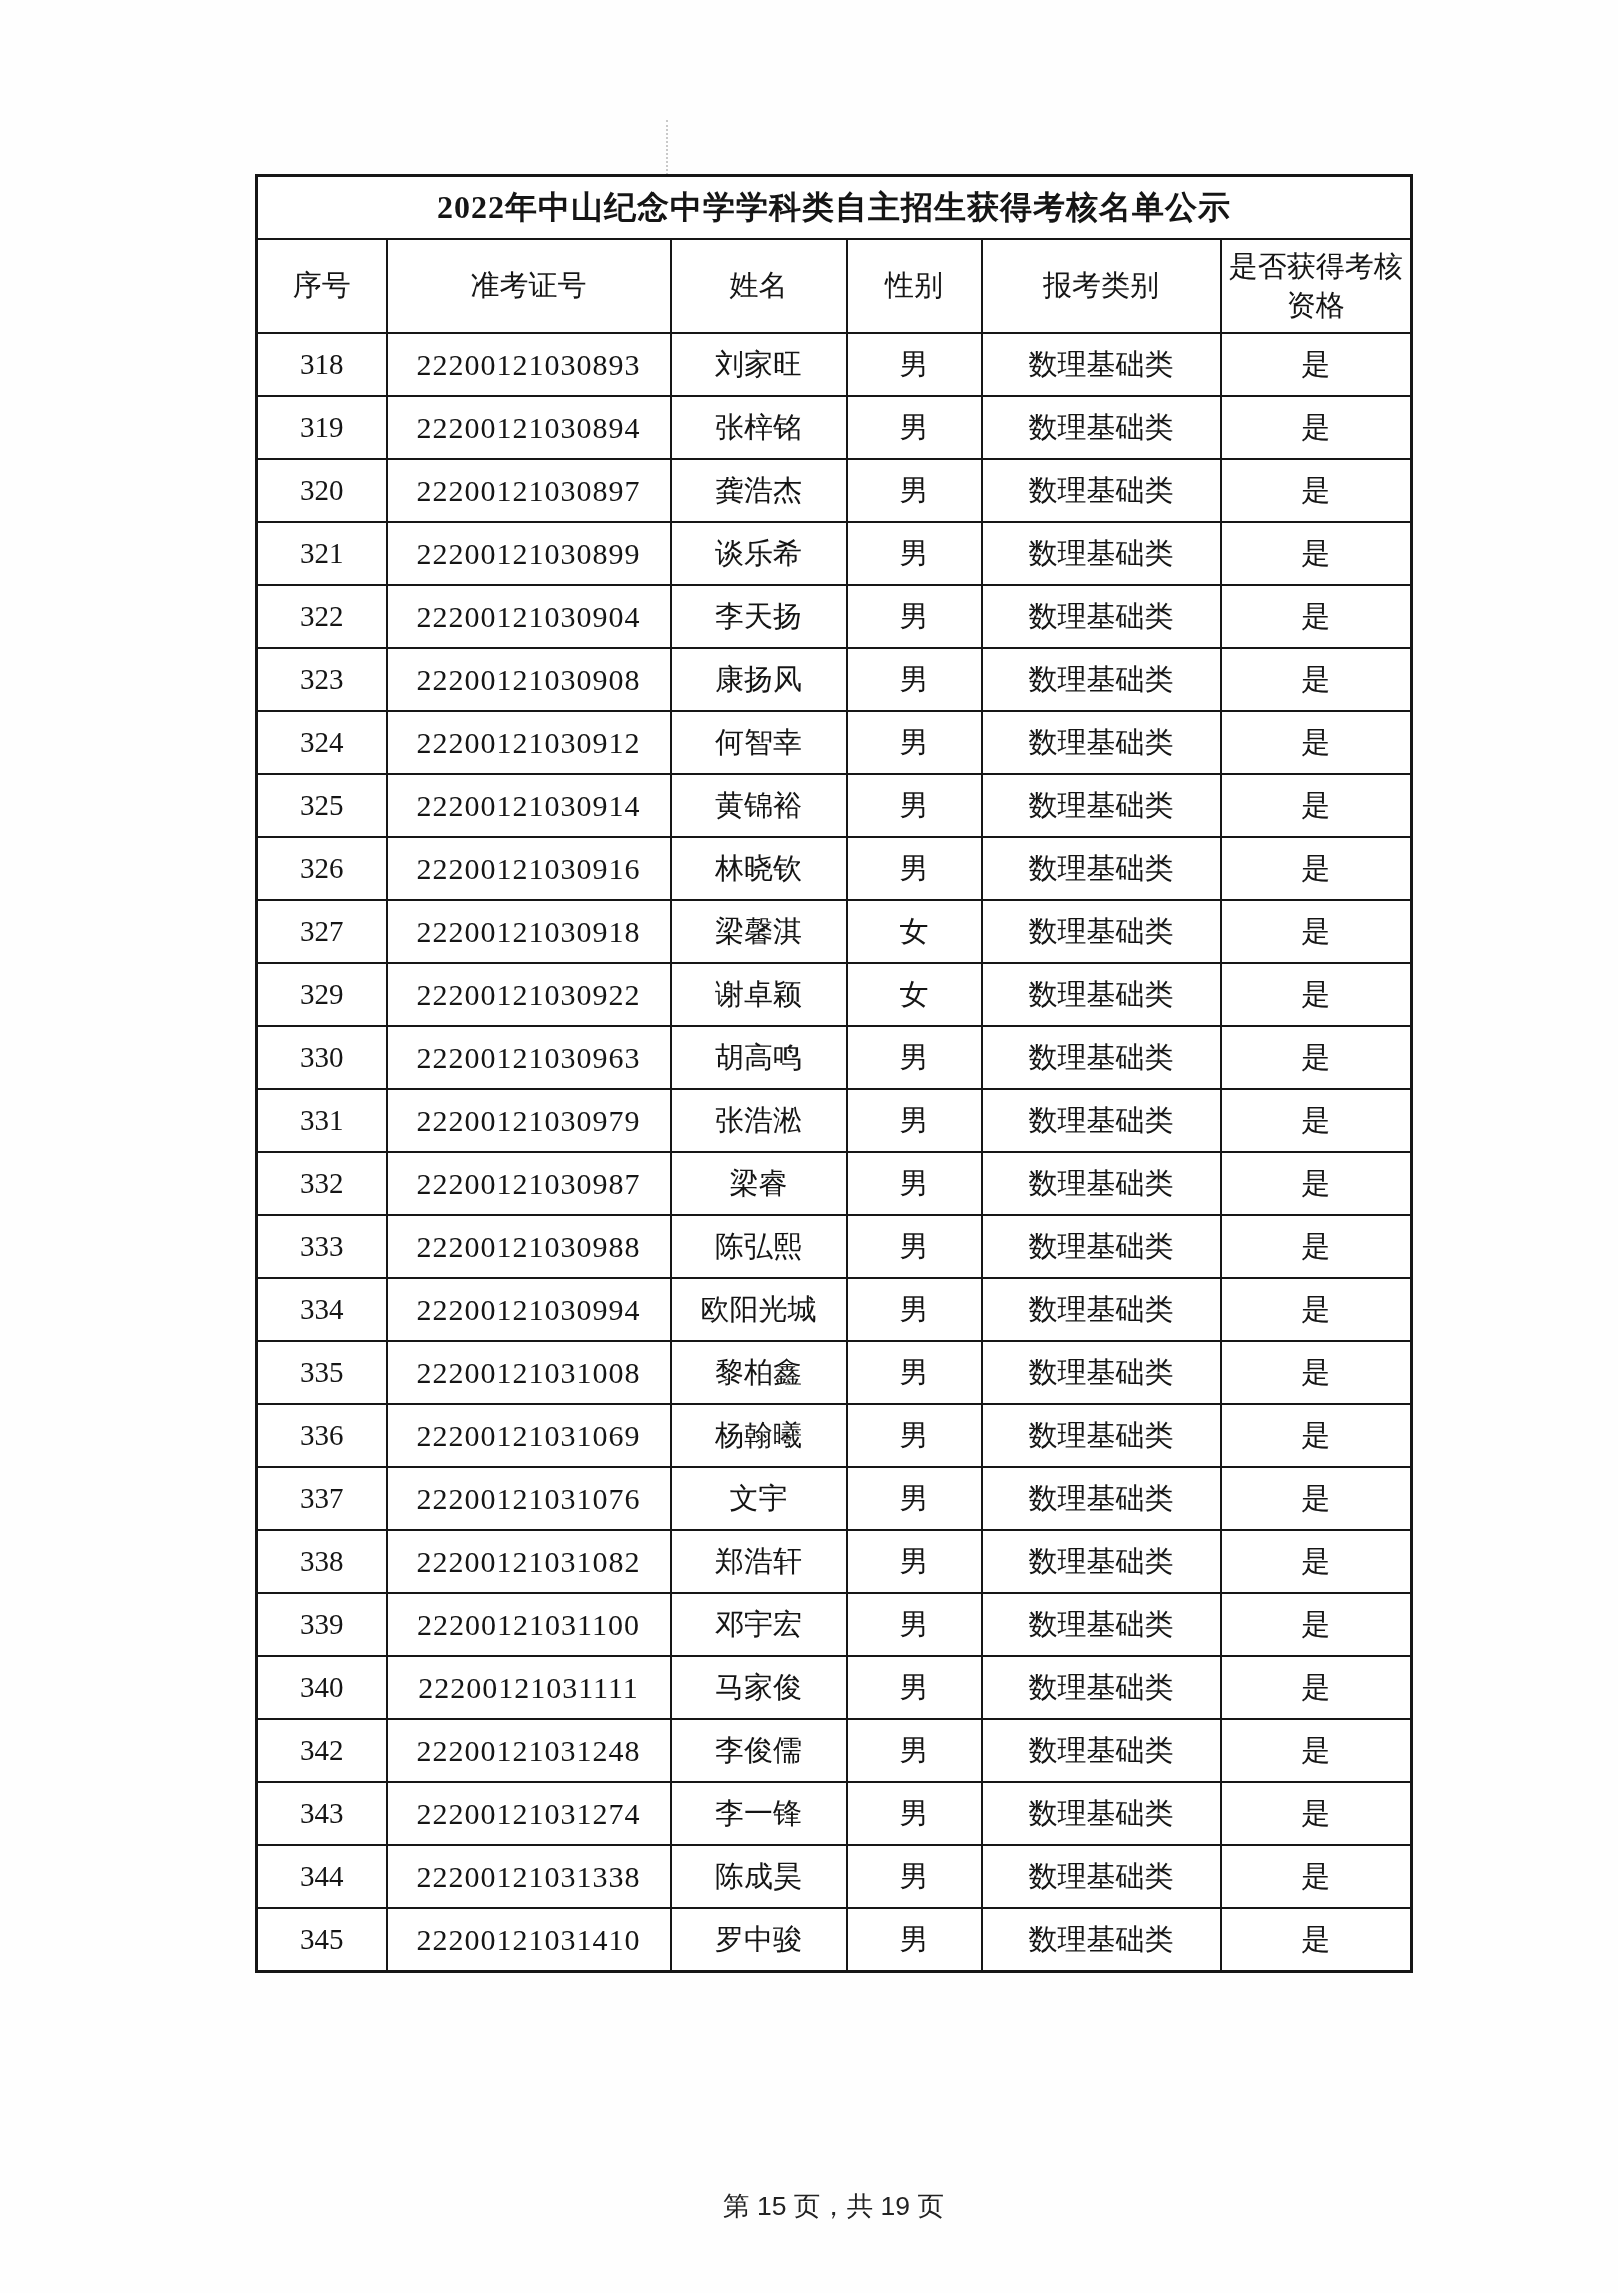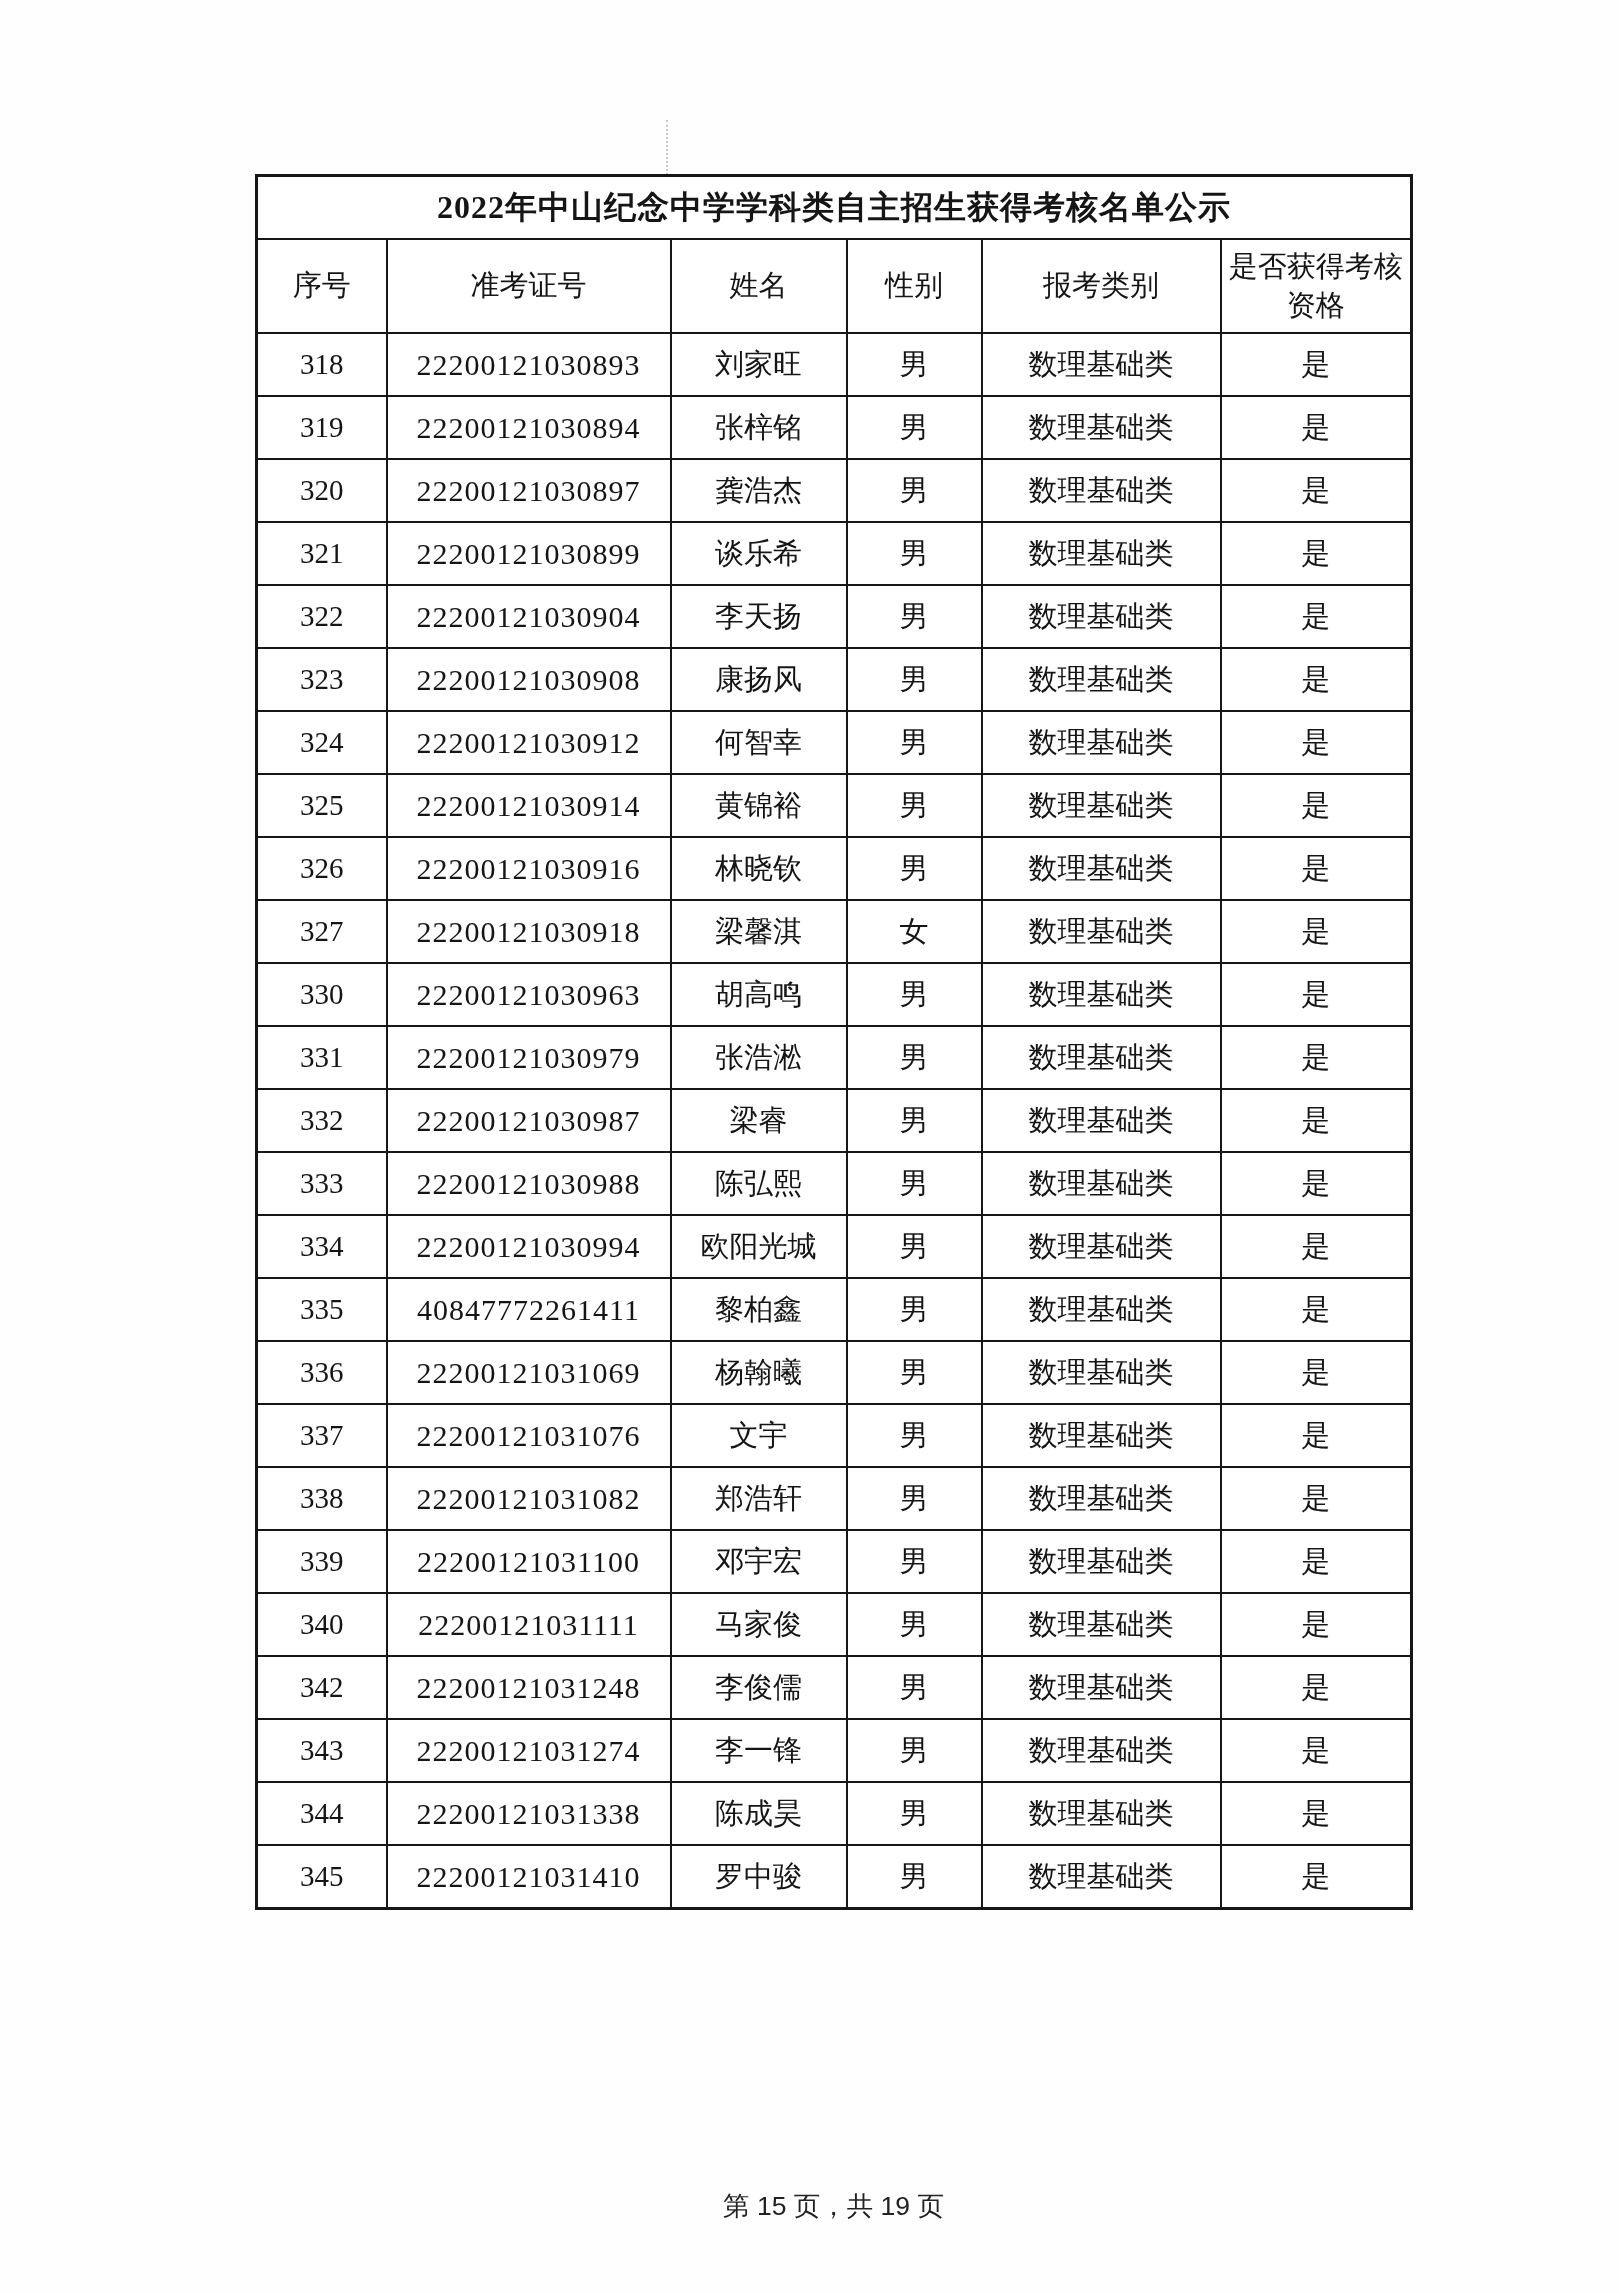--- a/index.html
+++ b/index.html
@@ -176,20 +176,28 @@
         </tr>
         <tr>
           <td class="c-no">327</td>
           <td class="c-ticket">22200121030918</td>
           <td class="c-name">梁馨淇</td>
           <td class="c-gender">女</td>
           <td class="c-category">数理基础类</td>
           <td class="c-qualified">是</td>
         </tr>
         <tr>
+          <td class="c-no">329</td>
+          <td class="c-ticket">22200121030922</td>
+          <td class="c-name">谢卓颖</td>
+          <td class="c-gender">女</td>
+          <td class="c-category">数理基础类</td>
+          <td class="c-qualified">是</td>
+        </tr>
+        <tr>
           <td class="c-no">330</td>
           <td class="c-ticket">22200121030963</td>
           <td class="c-name">胡高鸣</td>
           <td class="c-gender">男</td>
           <td class="c-category">数理基础类</td>
           <td class="c-qualified">是</td>
         </tr>
         <tr>
           <td class="c-no">331</td>
           <td class="c-ticket">22200121030979</td>
@@ -217,21 +225,21 @@
         <tr>
           <td class="c-no">334</td>
           <td class="c-ticket">22200121030994</td>
           <td class="c-name">欧阳光城</td>
           <td class="c-gender">男</td>
           <td class="c-category">数理基础类</td>
           <td class="c-qualified">是</td>
         </tr>
         <tr>
           <td class="c-no">335</td>
-          <td class="c-ticket">40847772261411</td>
+          <td class="c-ticket">22200121031008</td>
           <td class="c-name">黎柏鑫</td>
           <td class="c-gender">男</td>
           <td class="c-category">数理基础类</td>
           <td class="c-qualified">是</td>
         </tr>
         <tr>
           <td class="c-no">336</td>
           <td class="c-ticket">22200121031069</td>
           <td class="c-name">杨翰曦</td>
           <td class="c-gender">男</td>

